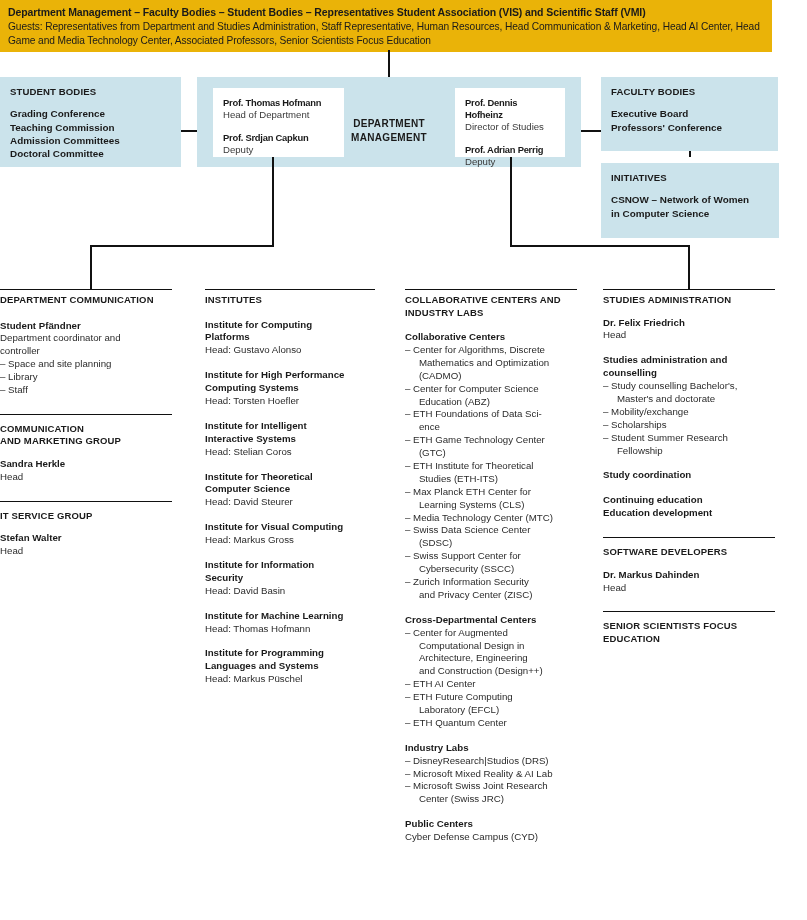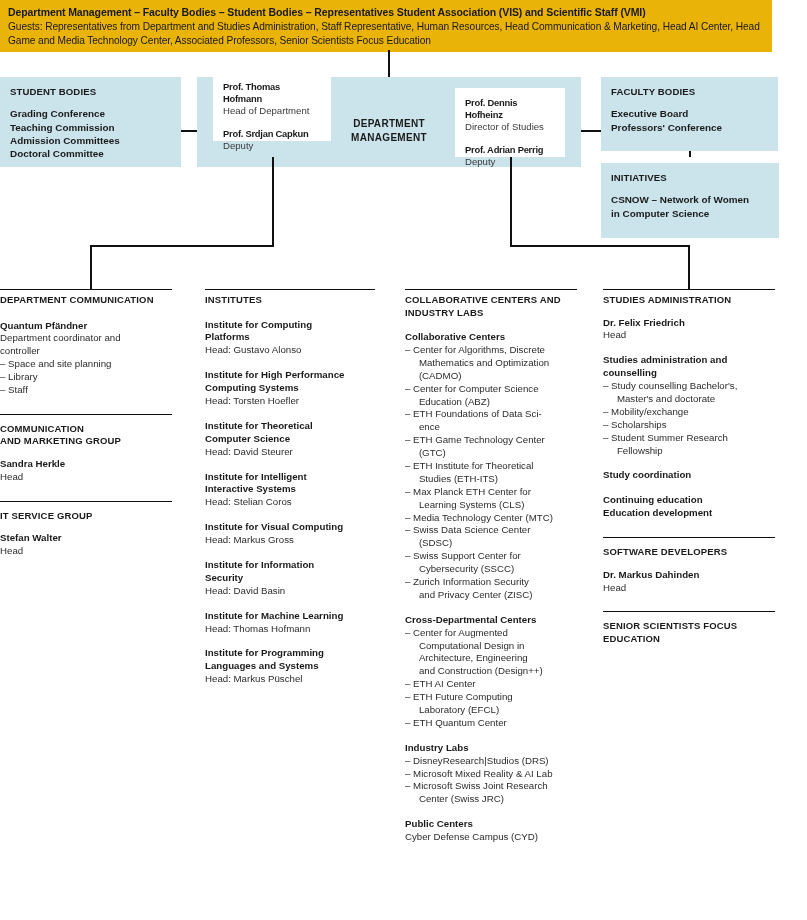--- a/index.html
+++ b/index.html
@@ -113,21 +113,21 @@
     <p class="box-line">Grading Conference</p>
     <p class="box-line">Teaching Commission</p>
     <p class="box-line">Admission Committees</p>
     <p class="box-line">Doctoral Committee</p>
   </div>
 
   <div class="line hline" style="left:181px;top:130px;width:17px;"></div>
 
   <div class="bluebox" style="left:197px;top:77px;width:384px;height:90px;"></div>
 
-  <div class="whitecard" style="left:213px;top:72px;width:118px;height:69px;">
+  <div class="whitecard" style="left:213px;top:88px;width:131px;height:69px;">
     <p class="person-name">Prof. Thomas Hofmann</p>
     <p class="person-role">Head of Department</p>
     <p class="person-name">Prof. Srdjan Capkun</p>
     <p class="person-role last">Deputy</p>
   </div>
 
   <div class="dm-label" style="left:330px;top:117px;width:118px;">
     <span>DEPARTMENT</span><br>
     <span>MANAGEMENT</span>
   </div>
@@ -162,21 +162,21 @@
   <div class="line vline" style="left:90px;top:245px;height:45px;"></div>
 
   <div class="line vline" style="left:510px;top:157px;height:89px;"></div>
   <div class="line hline" style="left:510px;top:245px;width:179px;"></div>
   <div class="line vline" style="left:688px;top:245px;height:45px;"></div>
 
   <div class="col col-rule" style="left:0px;width:172px;">
     <p class="col-head">DEPARTMENT COMMUNICATION</p>
 
     <div class="sec">
-      <p class="name-b">Quantum Pfändner</p>
+      <p class="name-b">Student Pfändner</p>
       <p class="sub">Department coordinator and</p>
       <p class="sub">controller</p>
       <ul class="dash">
         <li>– Space and site planning</li>
         <li>– Library</li>
         <li>– Staff</li>
       </ul>
     </div>
 
     <div class="sec-rule">
@@ -204,28 +204,28 @@
           <p class="name-b">Institute for Computing</p>
           <p class="name-b">Platforms</p>
           <p class="sub">Head: Gustavo Alonso</p>
         </div>
         <div class="blk">
           <p class="name-b">Institute for High Performance</p>
           <p class="name-b">Computing Systems</p>
           <p class="sub">Head: Torsten Hoefler</p>
         </div>
         <div class="blk">
+          <p class="name-b">Institute for Intelligent</p>
+          <p class="name-b">Interactive Systems</p>
+          <p class="sub">Head: Stelian Coros</p>
+        </div>
+        <div class="blk">
           <p class="name-b">Institute for Theoretical</p>
           <p class="name-b">Computer Science</p>
           <p class="sub">Head: David Steurer</p>
-        </div>
-        <div class="blk">
-          <p class="name-b">Institute for Intelligent</p>
-          <p class="name-b">Interactive Systems</p>
-          <p class="sub">Head: Stelian Coros</p>
         </div>
         <div class="blk">
           <p class="name-b">Institute for Visual Computing</p>
           <p class="sub">Head: Markus Gross</p>
         </div>
         <div class="blk">
           <p class="name-b">Institute for Information</p>
           <p class="name-b">Security</p>
           <p class="sub">Head: David Basin</p>
         </div>

